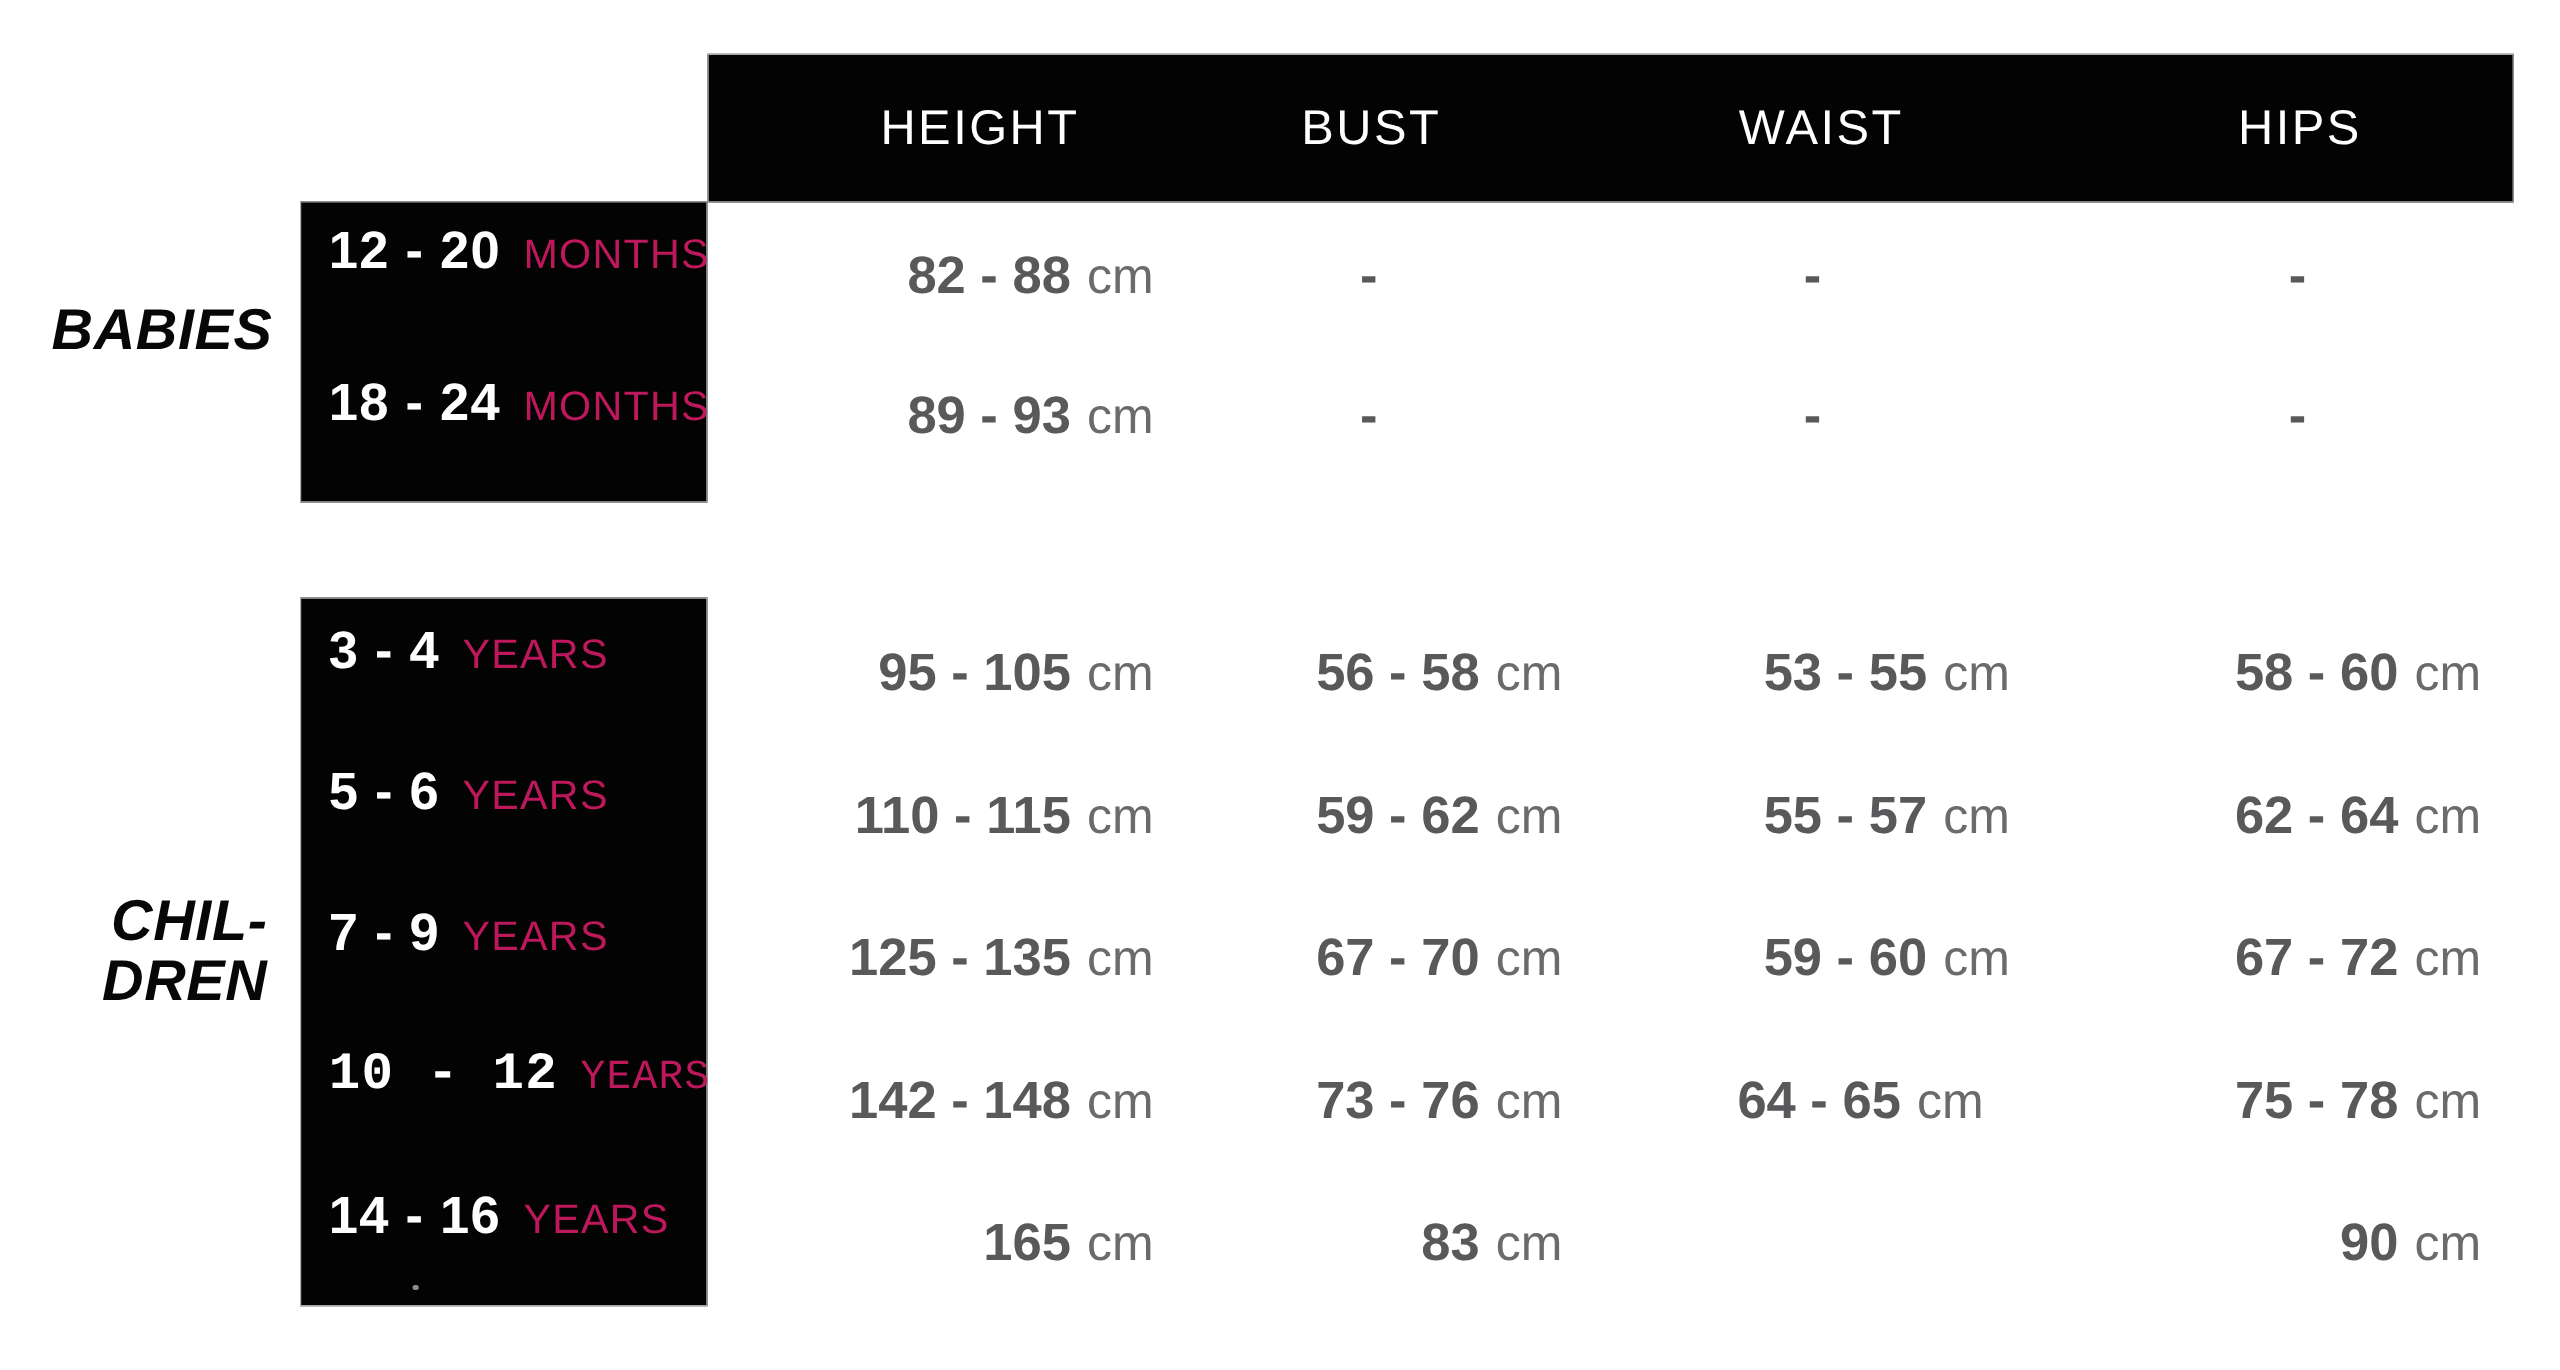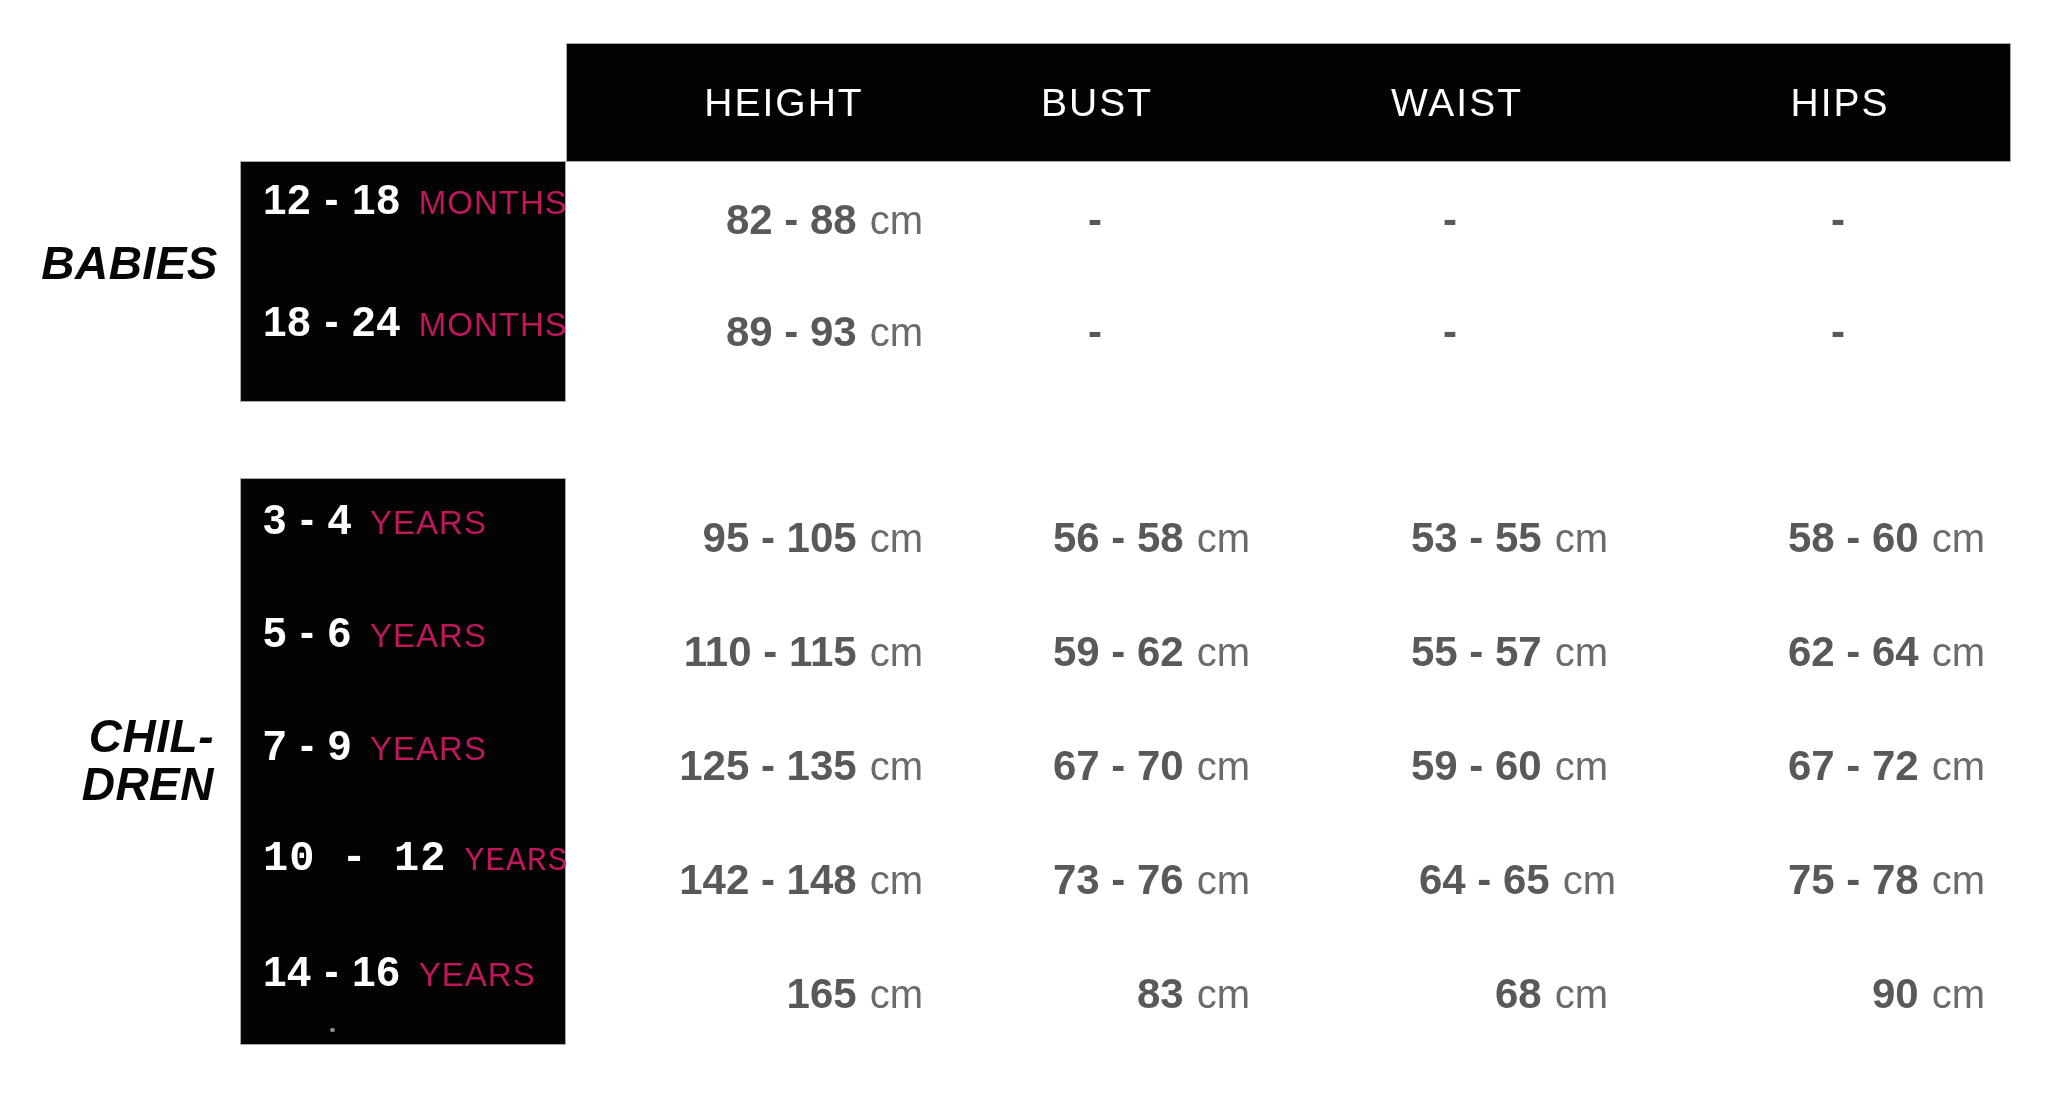--- a/index.html
+++ b/index.html
@@ -108,21 +108,21 @@
   <div class="header-label" style="left:624px;">HEIGHT</div>
   <div class="header-label" style="left:937px;">BUST</div>
   <div class="header-label" style="left:1297px;">WAIST</div>
   <div class="header-label" style="left:1680px;">HIPS</div>
 
   <div class="blackbox" style="left:240px; top:161px; width:326px; height:241px;"></div>
 
   <div class="group-label" style="top:233px; width:218px; height:60px; line-height:60px;">BABIES</div>
 
   <div class="age-row" style="top:170px;">
-    <span class="age-num">12 - 18</span><span class="age-unit">MONTHS</span>
+    <span class="age-num">12 - 20</span><span class="age-unit">MONTHS</span>
   </div>
   <div class="age-row" style="top:292px;">
     <span class="age-num">18 - 24</span><span class="age-unit">MONTHS</span>
   </div>
 
   <div class="cell-val" style="right:1125px; top:190px;">
     <span class="num">82 - 88</span><span class="unit">cm</span>
   </div>
   <div class="dash-cell" style="left:995px; top:190px;">-</div>
   <div class="dash-cell" style="left:1350px; top:190px;">-</div>
@@ -196,35 +196,32 @@
   <div class="cell-val" style="right:63px; top:736px;">
     <span class="num">67 - 72</span><span class="unit">cm</span>
   </div>
 
   <div class="cell-val" style="right:1125px; top:850px;">
     <span class="num">142 - 148</span><span class="unit">cm</span>
   </div>
   <div class="cell-val" style="right:798px; top:850px;">
     <span class="num">73 - 76</span><span class="unit">cm</span>
   </div>
-  <div class="cell-val" style="right:432px; top:850px;text-align:right;">
+  <div class="cell-val" style="right:461px; top:850px;text-align:right;">
     <span class="num">64 - 65</span><span class="unit">cm</span>
   </div>
   <div class="cell-val" style="right:63px; top:850px;">
     <span class="num">75 - 78</span><span class="unit">cm</span>
   </div>
 
   <div class="cell-val" style="right:1125px; top:964px;">
     <span class="num">165</span><span class="unit">cm</span>
   </div>
   <div class="cell-val" style="right:798px; top:964px;">
     <span class="num">83</span><span class="unit">cm</span>
   </div>
-  <div class="cell-val" style="right:440px; top:964px;">
-    <span class="num">68</span><span class="unit">cm</span>
-  </div>
   <div class="cell-val" style="right:63px; top:964px;">
     <span class="num">90</span><span class="unit">cm</span>
   </div>
 
   <div class="speck" style="left:330px; top:1028px;"></div>
 
 </div>
 
 </body></html>

